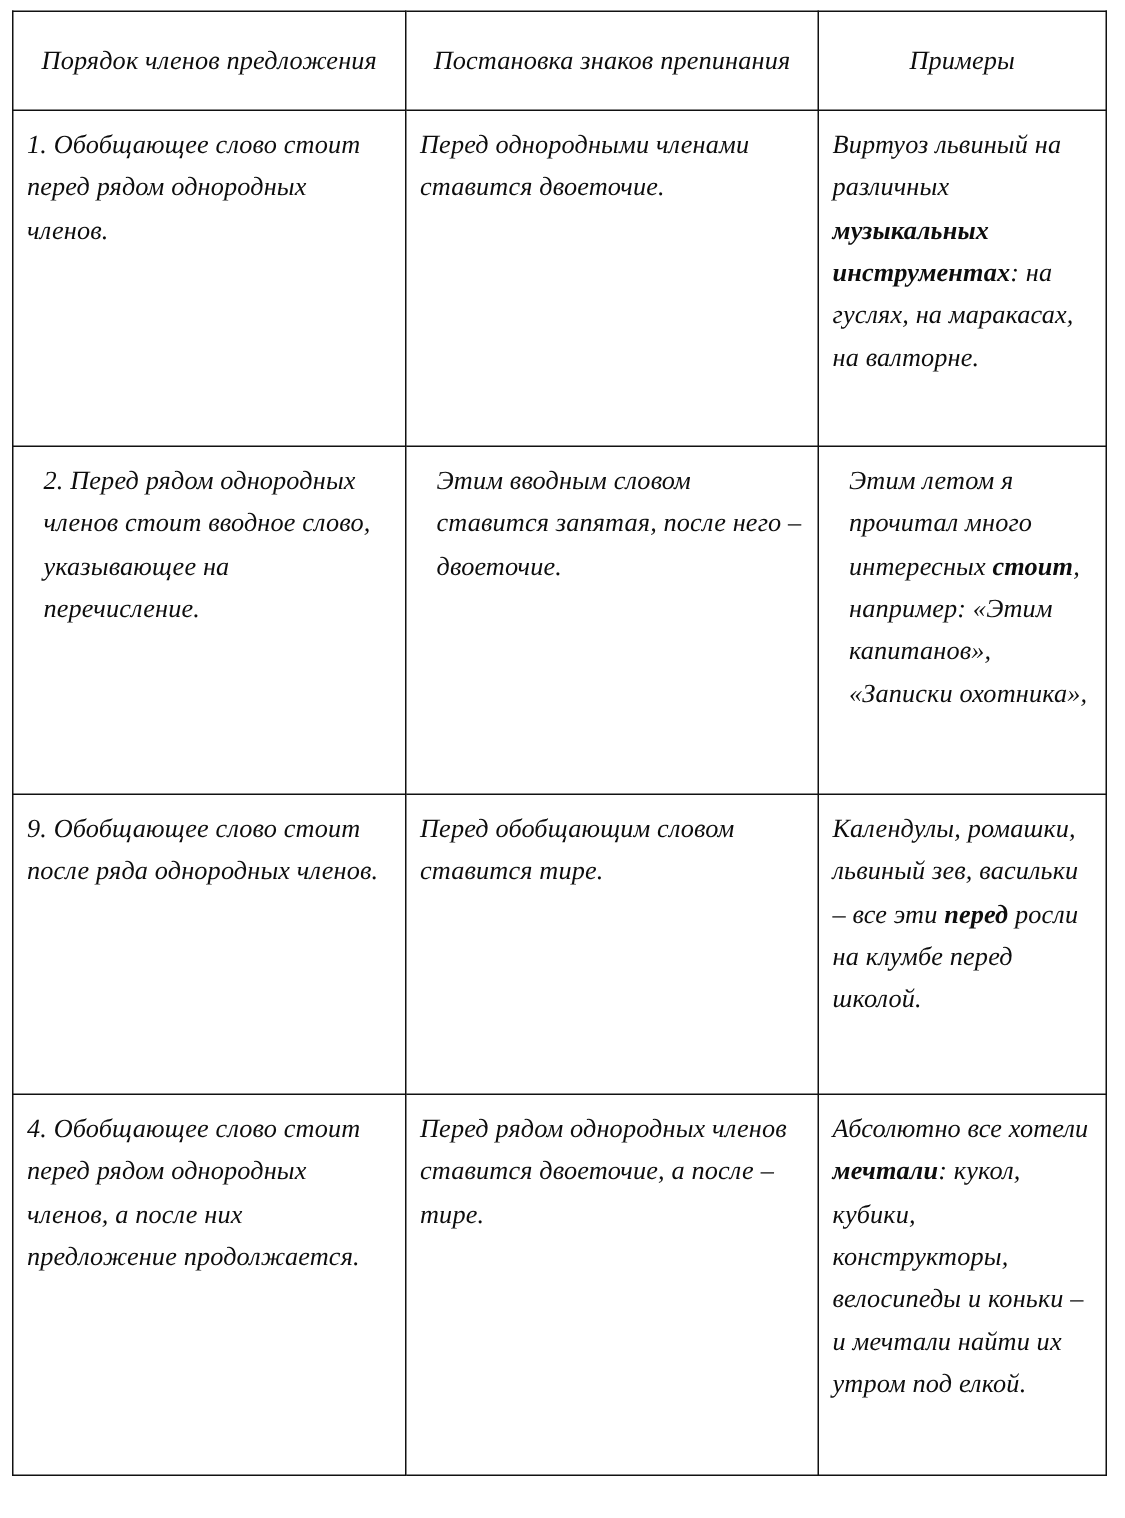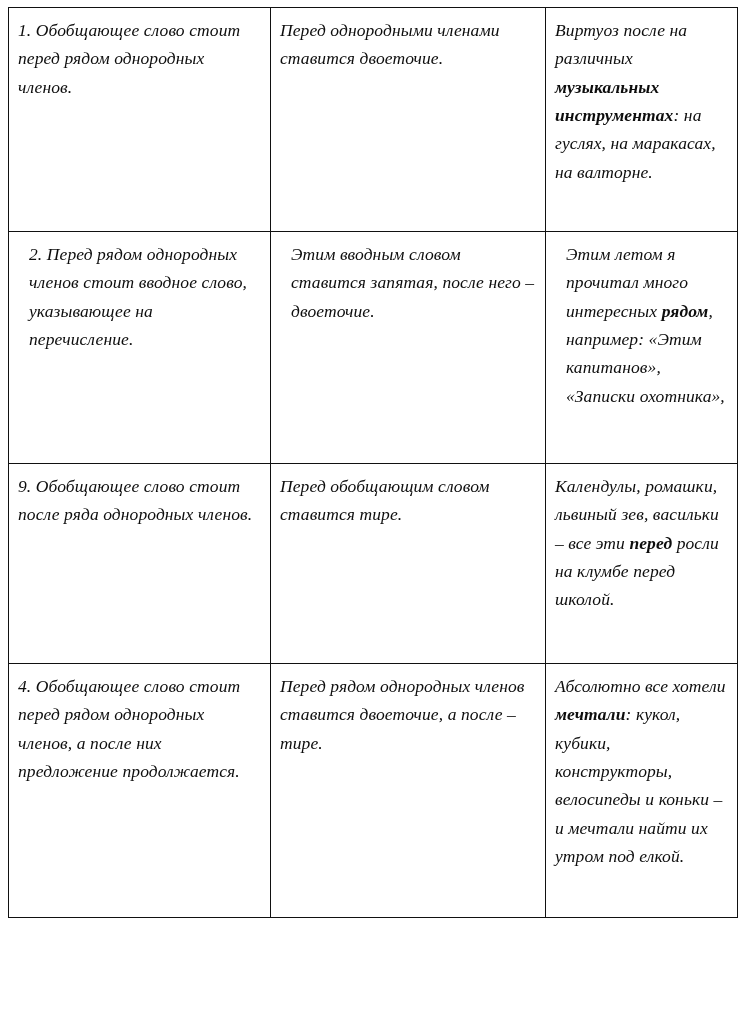--- a/index.html
+++ b/index.html
@@ -84,42 +84,53 @@
 <div class="sheet">
 
   <table class="grammar-table">
     <colgroup>
       <col class="c-order">
       <col class="c-marks">
       <col class="c-example">
     </colgroup>
     <tbody>
 
+      <tr class="header-row">
+        <td>
+          <span class="cell-text">Порядок членов предложения</span>
+        </td>
+        <td>
+          <span class="cell-text">Постановка знаков препинания</span>
+        </td>
+        <td>
+          <span class="cell-text">Примеры</span>
+        </td>
+      </tr>
 
       <tr class="row-1">
         <td>
           <span class="cell-text">1. Обобщающее слово стоит перед рядом однородных членов.</span>
         </td>
         <td>
           <span class="cell-text">Перед однородными членами ставится двоеточие.</span>
         </td>
         <td class="example-cell">
-          <span class="cell-text"><span>Виртуоз после на различных </span><b>музыкальных инструментах</b><span>: на гуслях, на маракасах, на валторне.</span></span>
+          <span class="cell-text"><span>Виртуоз львиный на различных </span><b>музыкальных инструментах</b><span>: на гуслях, на маракасах, на валторне.</span></span>
         </td>
       </tr>
 
       <tr class="row-2">
         <td>
           <span class="cell-text">2. Перед рядом однородных членов стоит вводное слово, указывающее на перечисление.</span>
         </td>
         <td>
           <span class="cell-text">Этим вводным словом ставится запятая, после него – двоеточие.</span>
         </td>
         <td class="example-cell">
-          <span class="cell-text"><span>Этим летом я прочитал много интересных </span><b>рядом</b><span>, например: «Этим капитанов», «Записки охотника»,</span></span>
+          <span class="cell-text"><span>Этим летом я прочитал много интересных </span><b>стоит</b><span>, например: «Этим капитанов», «Записки охотника»,</span></span>
         </td>
       </tr>
 
 
       <tr class="row-4">
         <td>
           <span class="cell-text">9. Обобщающее слово стоит после ряда однородных членов.</span>
         </td>
         <td>
           <span class="cell-text">Перед обобщающим словом ставится тире.</span>

